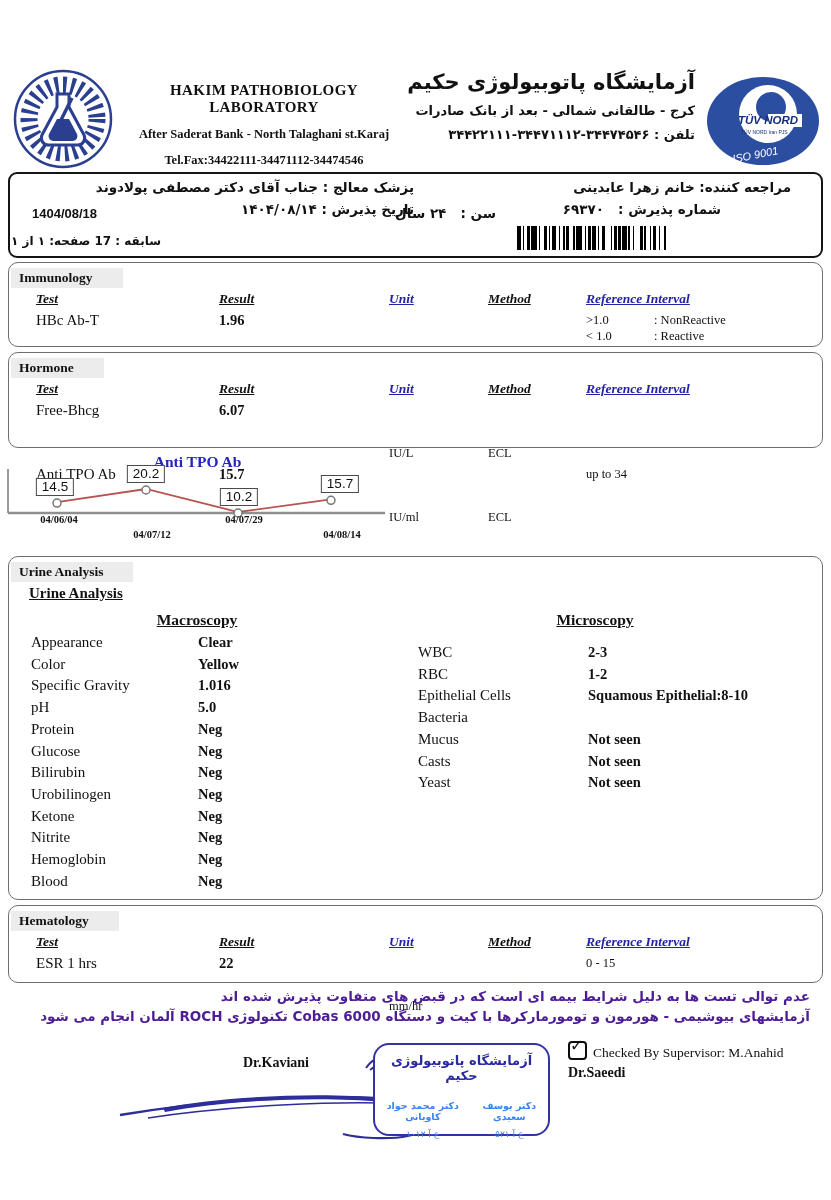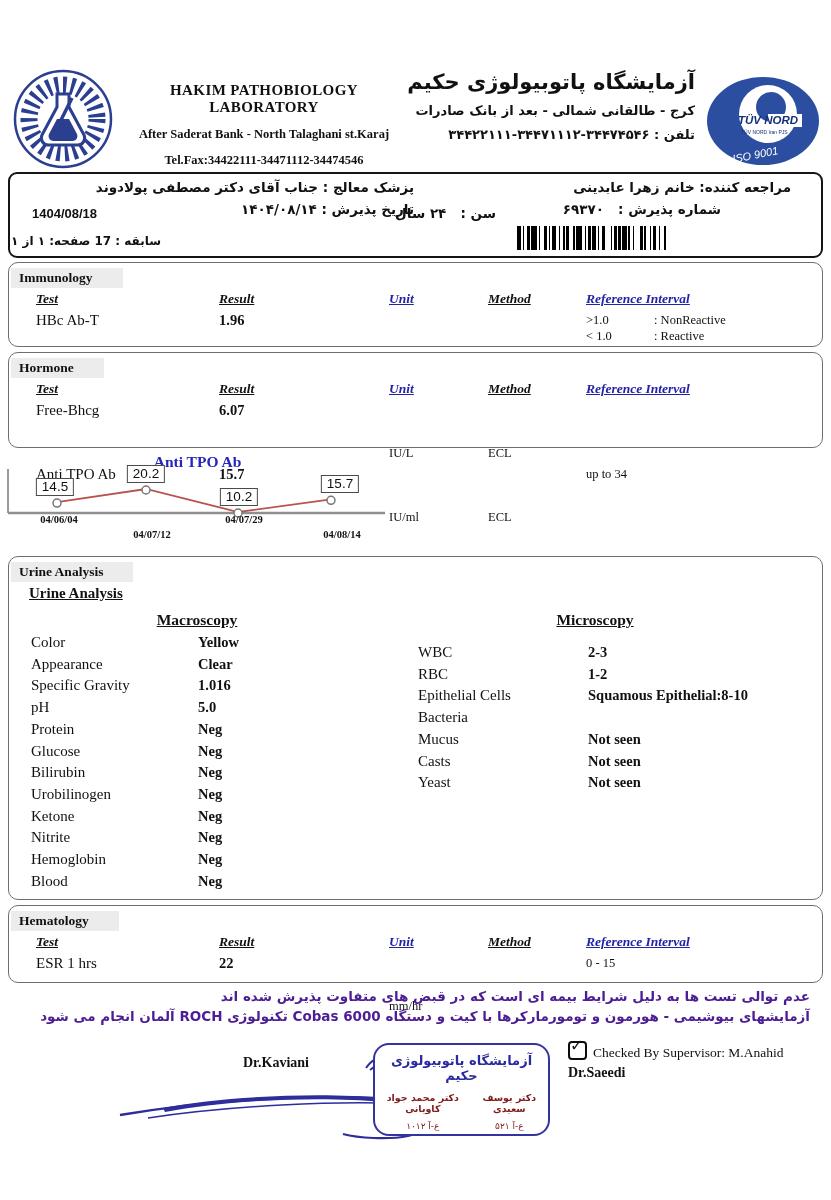--- a/index.html
+++ b/index.html
@@ -41,21 +41,21 @@
   .u-row{display:grid;font-size:15px;line-height:21.7px;}
   .u-row.left{grid-template-columns:167px 1fr;}
   .u-row.right{grid-template-columns:170px 1fr;}
   .u-val{font-weight:bold;font-size:14.5px;}
   
   .note{color:#4c1d95;font-weight:bold;font-size:13.5px;text-align:right;direction:rtl;}
   
   .stamp{position:absolute;border:2.5px solid #3434a0;border-radius:16px;background:#fff;box-sizing:border-box;}
   .stamp-title{color:#2a2aa0;font-weight:bold;font-size:13px;text-align:center;margin-top:8px;}
   .stamp-docs{display:flex;direction:rtl;justify-content:space-around;margin-top:9px;}
-  .stamp-doc{text-align:center;color:#7f1d1d;}
+  .stamp-doc{text-align:center;color:#3b82f6;margin-top:8px;}
   .stamp-doc .nm{font-size:9.5px;font-weight:bold;}
   .stamp-doc .cd{font-size:9px;margin-top:7px;}
   .chk-box{display:inline-block;width:15px;height:15px;border:2.5px solid #0c0c0c;border-radius:4px;
            position:relative;vertical-align:-3px;margin-right:2px;}
   .chk-box b{position:absolute;left:0px;top:-7px;font-size:16px;font-family:"DejaVu Sans",sans-serif;}
   .chk-line{font-size:13.5px;}
   .sig-name{font-weight:bold;font-size:14px;}
 </style>
 </head>
 <body>
@@ -263,26 +263,26 @@
 </div>
 
 <div class="box" style="left:8px;top:556px;width:815px;height:344px;">
   <div class="sec-title">Urine Analysis</div>
   <div class="abs u-sub" style="left:20px;top:28px;">Urine Analysis</div>
 
   <div class="abs" style="left:22px;top:54px;width:365px;">
     <div class="u-head" style="width:332px;">Macroscopy</div>
     <div style="margin-top:3px;" id="macro-rows">
         <div class="u-row left">
+          <span>Appearance</span>
+          <span class="u-val">Clear</span>
+        </div>
+        <div class="u-row left">
           <span>Color</span>
           <span class="u-val">Yellow</span>
-        </div>
-        <div class="u-row left">
-          <span>Appearance</span>
-          <span class="u-val">Clear</span>
         </div>
         <div class="u-row left">
           <span>Specific Gravity</span>
           <span class="u-val">1.016</span>
         </div>
         <div class="u-row left">
           <span>pH</span>
           <span class="u-val">5.0</span>
         </div>
         <div class="u-row left">

